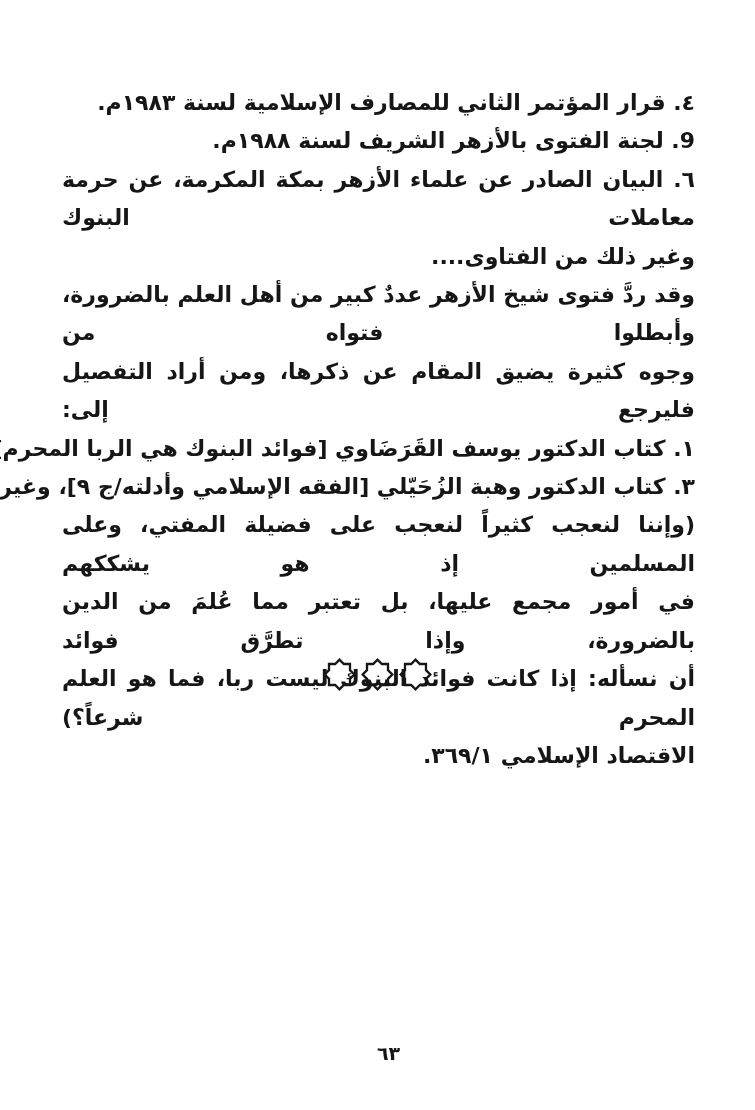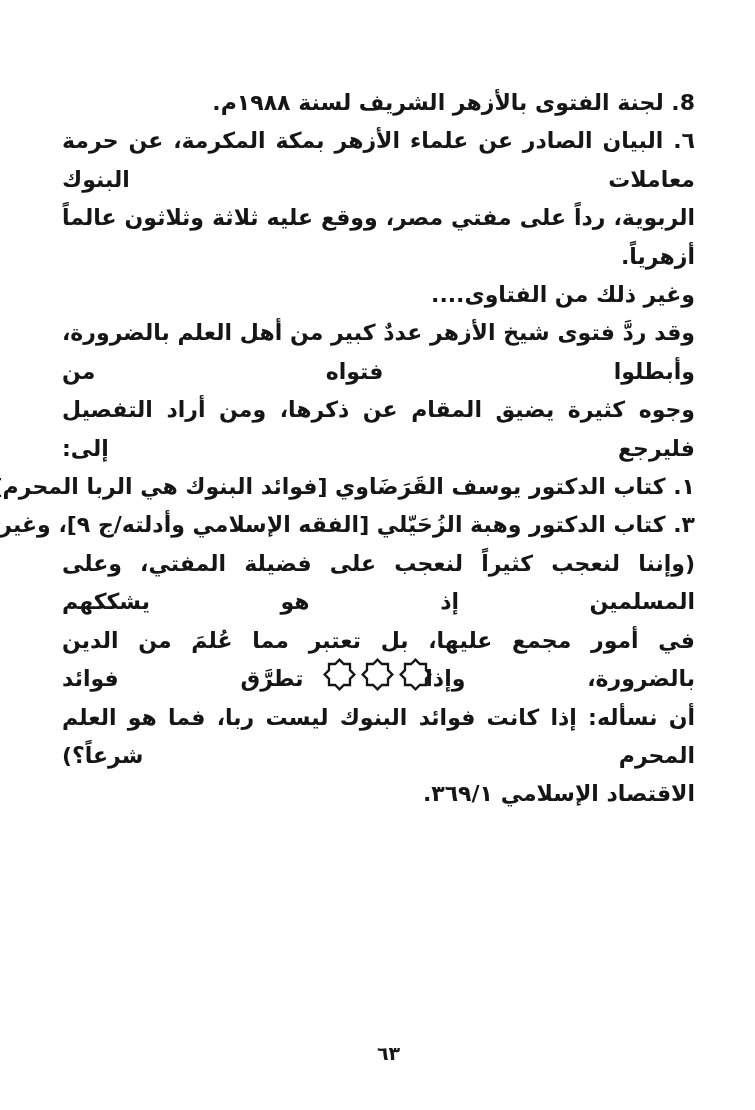--- a/index.html
+++ b/index.html
@@ -63,23 +63,23 @@
     font-weight: 700;
     direction: rtl;
     color: #161616;
   }
 </style>
 </head>
 <body>
 
 <div class="page">
   <div class="text-block">
-      <div class="line">8. لجنة الفتوى بالأزهر الشريف لسنة ١٩٨٨م.</div>
+      <div class="line">٤. قرار المؤتمر الثاني للمصارف الإسلامية لسنة ١٩٨٣م.</div>
+      <div class="line">9. لجنة الفتوى بالأزهر الشريف لسنة ١٩٨٨م.</div>
       <div class="line justified">٦. البيان الصادر عن علماء الأزهر بمكة المكرمة، عن حرمة معاملات البنوك</div>
-      <div class="line justified">الربوية، رداً على مفتي مصر، ووقع عليه ثلاثة وثلاثون عالماً أزهرياً.</div>
       <div class="line">وغير ذلك من الفتاوى....</div>
       <div class="line justified">وقد ردَّ فتوى شيخ الأزهر عددٌ كبير من أهل العلم بالضرورة، وأبطلوا فتواه من</div>
       <div class="line justified">وجوه كثيرة يضيق المقام عن ذكرها، ومن أراد التفصيل فليرجع إلى:</div>
       <div class="line">١. كتاب الدكتور يوسف القَرَضَاوي [فوائد البنوك هي الربا المحرم].</div>
       <div class="line">٣. كتاب الدكتور وهبة الزُحَيّلي [الفقه الإسلامي وأدلته/ج ٩]، وغيرها.</div>
       <div class="line justified">(وإننا لنعجب كثيراً لنعجب على فضيلة المفتي، وعلى المسلمين إذ هو يشككهم</div>
       <div class="line justified">في أمور مجمع عليها، بل تعتبر مما عُلمَ من الدين بالضرورة، وإذا تطرَّق فوائد</div>
       <div class="line justified">أن نسأله: إذا كانت فوائد البنوك ليست ربا، فما هو العلم المحرم شرعاً؟)</div>
       <div class="line">الاقتصاد الإسلامي ٣٦٩/١.</div>
     </div>

